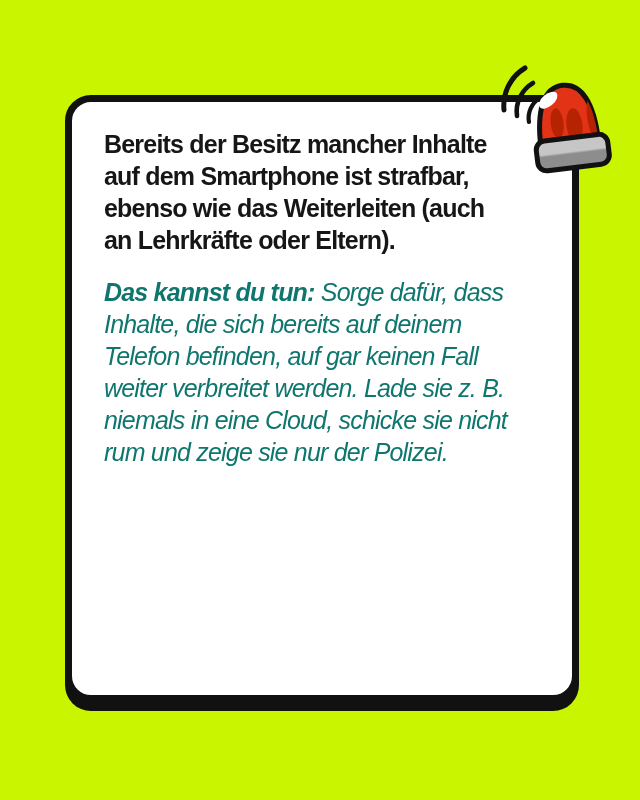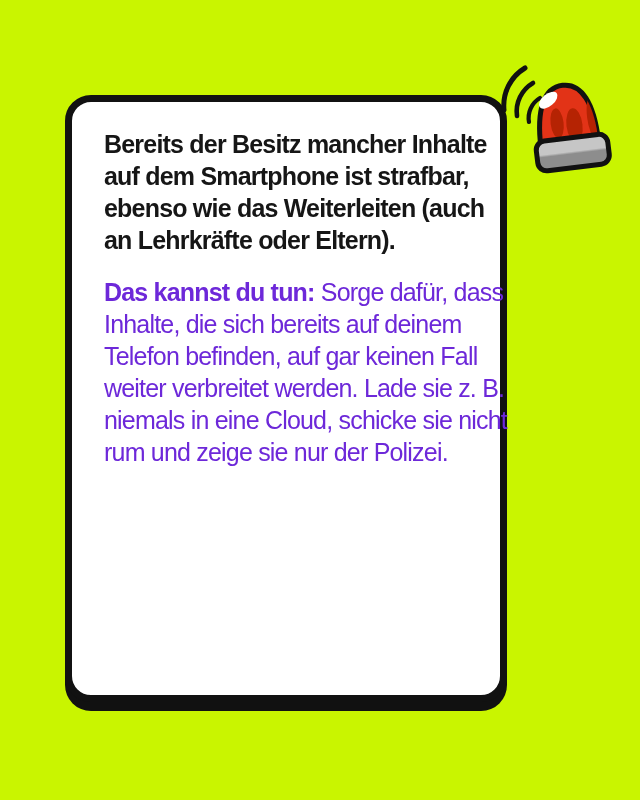--- a/index.html
+++ b/index.html
@@ -1,19 +1,19 @@
 <!DOCTYPE html>
 <html><head>
 <meta charset="utf-8">
 <style>
   html,body{margin:0;padding:0;}
   body{width:640px;height:800px;overflow:hidden;font-family:"Liberation Sans","DejaVu Sans",sans-serif;}
   .page{position:relative;width:640px;height:800px;background:#c9f500;}
   .card{
-    position:absolute;left:65px;top:95px;width:442px;height:607px;
+    position:absolute;left:65px;top:95px;width:514px;height:607px;
     box-sizing:border-box;background:#ffffff;
     border:7px solid #111111;border-radius:26px;
     box-shadow:0 9px 0 #111111;
     padding:26px 2px 0 32px;
   }
   .card p{margin:0;white-space:pre;color:#161616;font-size:25px;line-height:32px;letter-spacing:-0.8px;}
   .headline{font-weight:700;margin-bottom:20px !important;}
   .tip{margin-bottom:16px !important;}
   .bold{font-weight:700;}
   .siren{position:absolute;left:492px;top:58px;width:130px;height:135px;}
@@ -23,21 +23,21 @@
 
 <div class="page" style="background-color: rgb(201, 245, 0);">
 
   <div class="card" style="background-color: rgb(255, 255, 255); border-color: rgb(17, 17, 17);">
 
     <p class="headline" style="color: rgb(22, 22, 22);">Bereits der Besitz mancher Inhalte
 auf dem Smartphone ist strafbar,
 ebenso wie das Weiterleiten (auch
 an Lehrkräfte oder Eltern).</p>
 
-    <p class="tip" style="color: #6d28d9;"><span class="bold">Das kannst du tun:</span><span> Sorge dafür, dass
+    <p class="tip" style="color: #0f766e; font-style: italic;"><span class="bold">Das kannst du tun:</span><span> Sorge dafür, dass
 Inhalte, die sich bereits auf deinem
 Telefon befinden, auf gar keinen Fall
 weiter verbreitet werden. Lade sie z. B.
 niemals in eine Cloud, schicke sie nicht
 rum und zeige sie nur der Polizei.</span></p>
 
   </div>
 
   <svg class="siren" viewBox="0 0 130 135" xmlns="http://www.w3.org/2000/svg">
     <defs>

